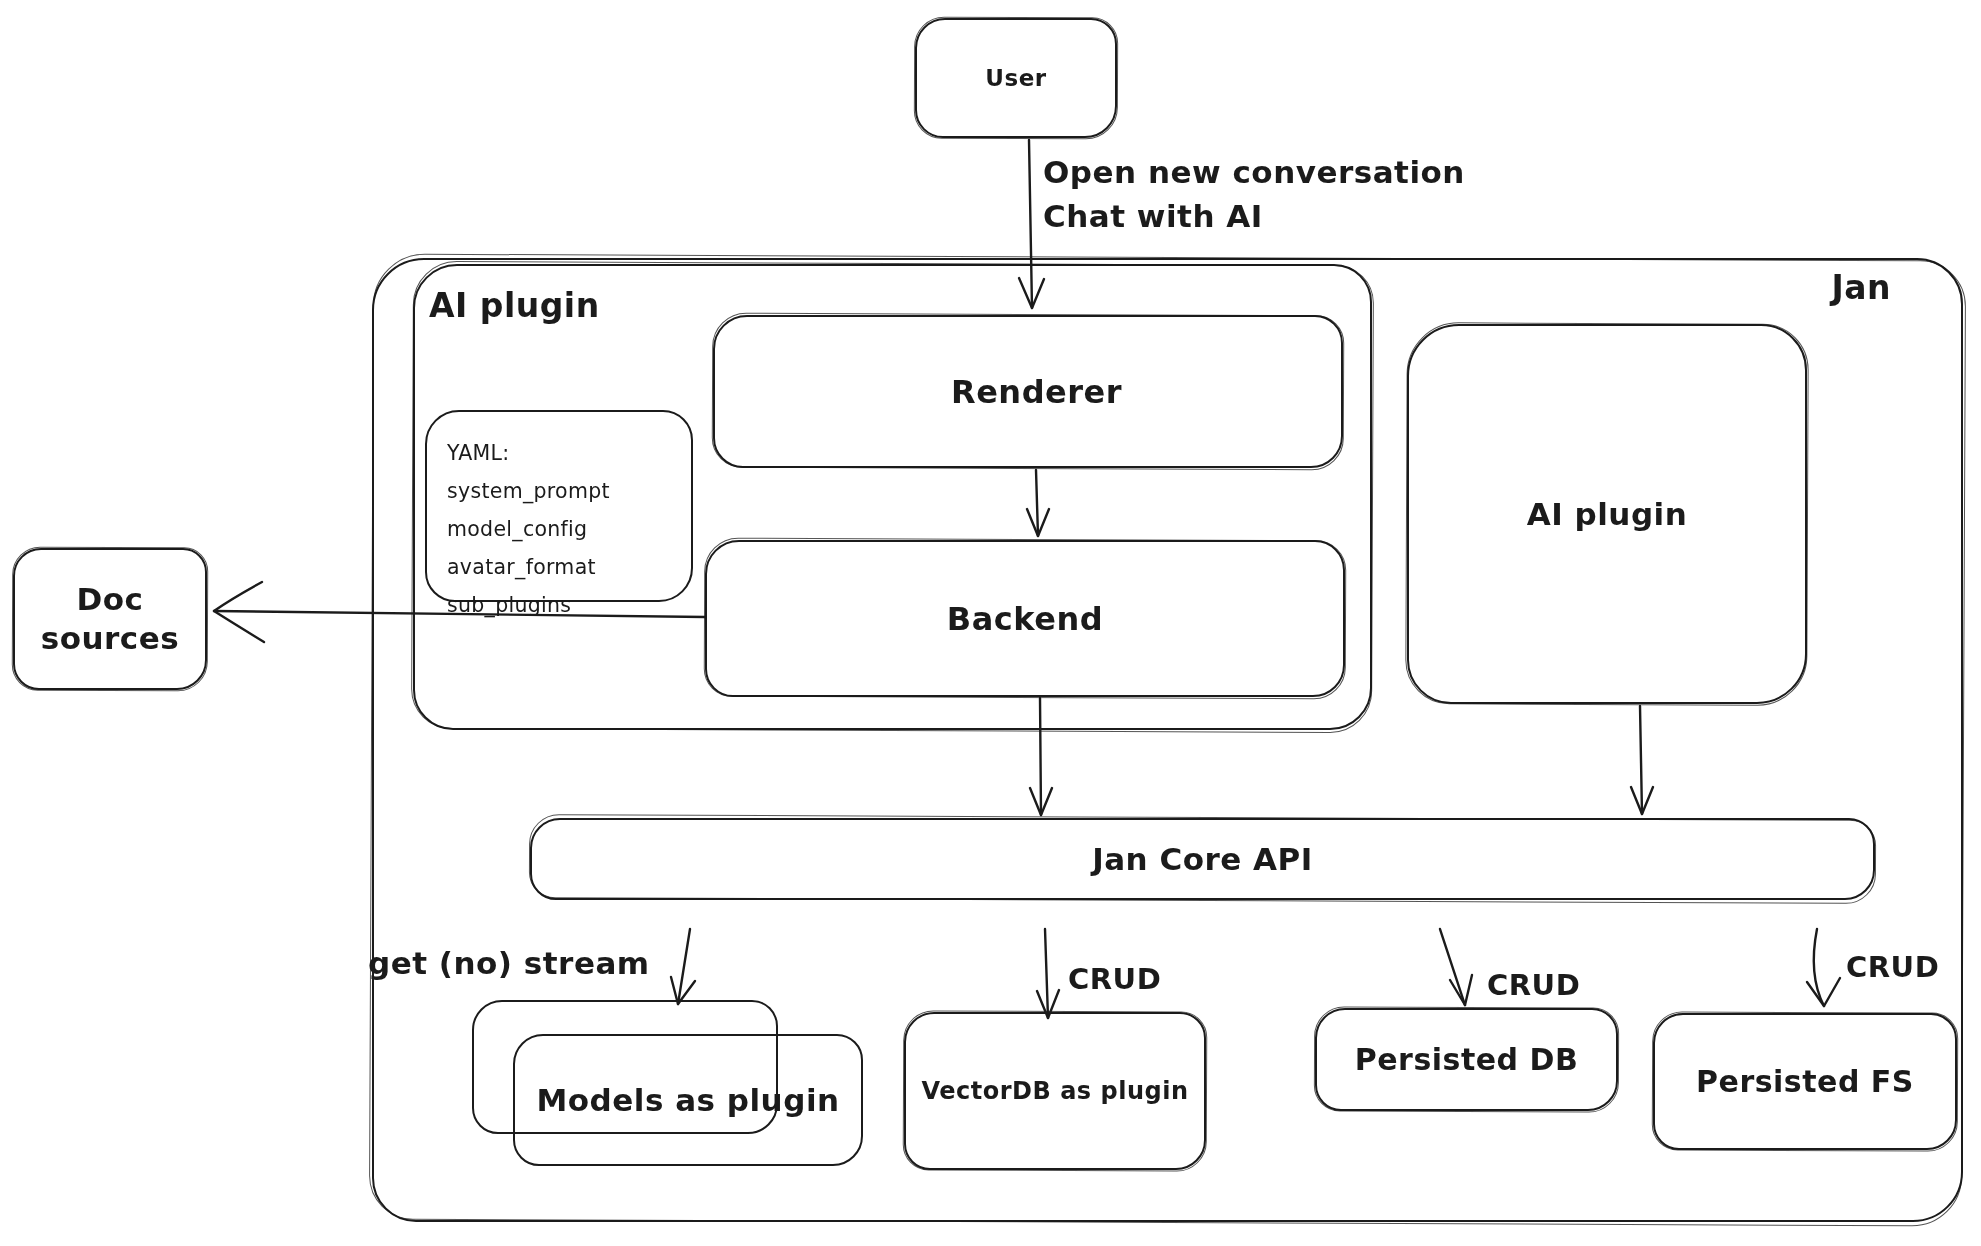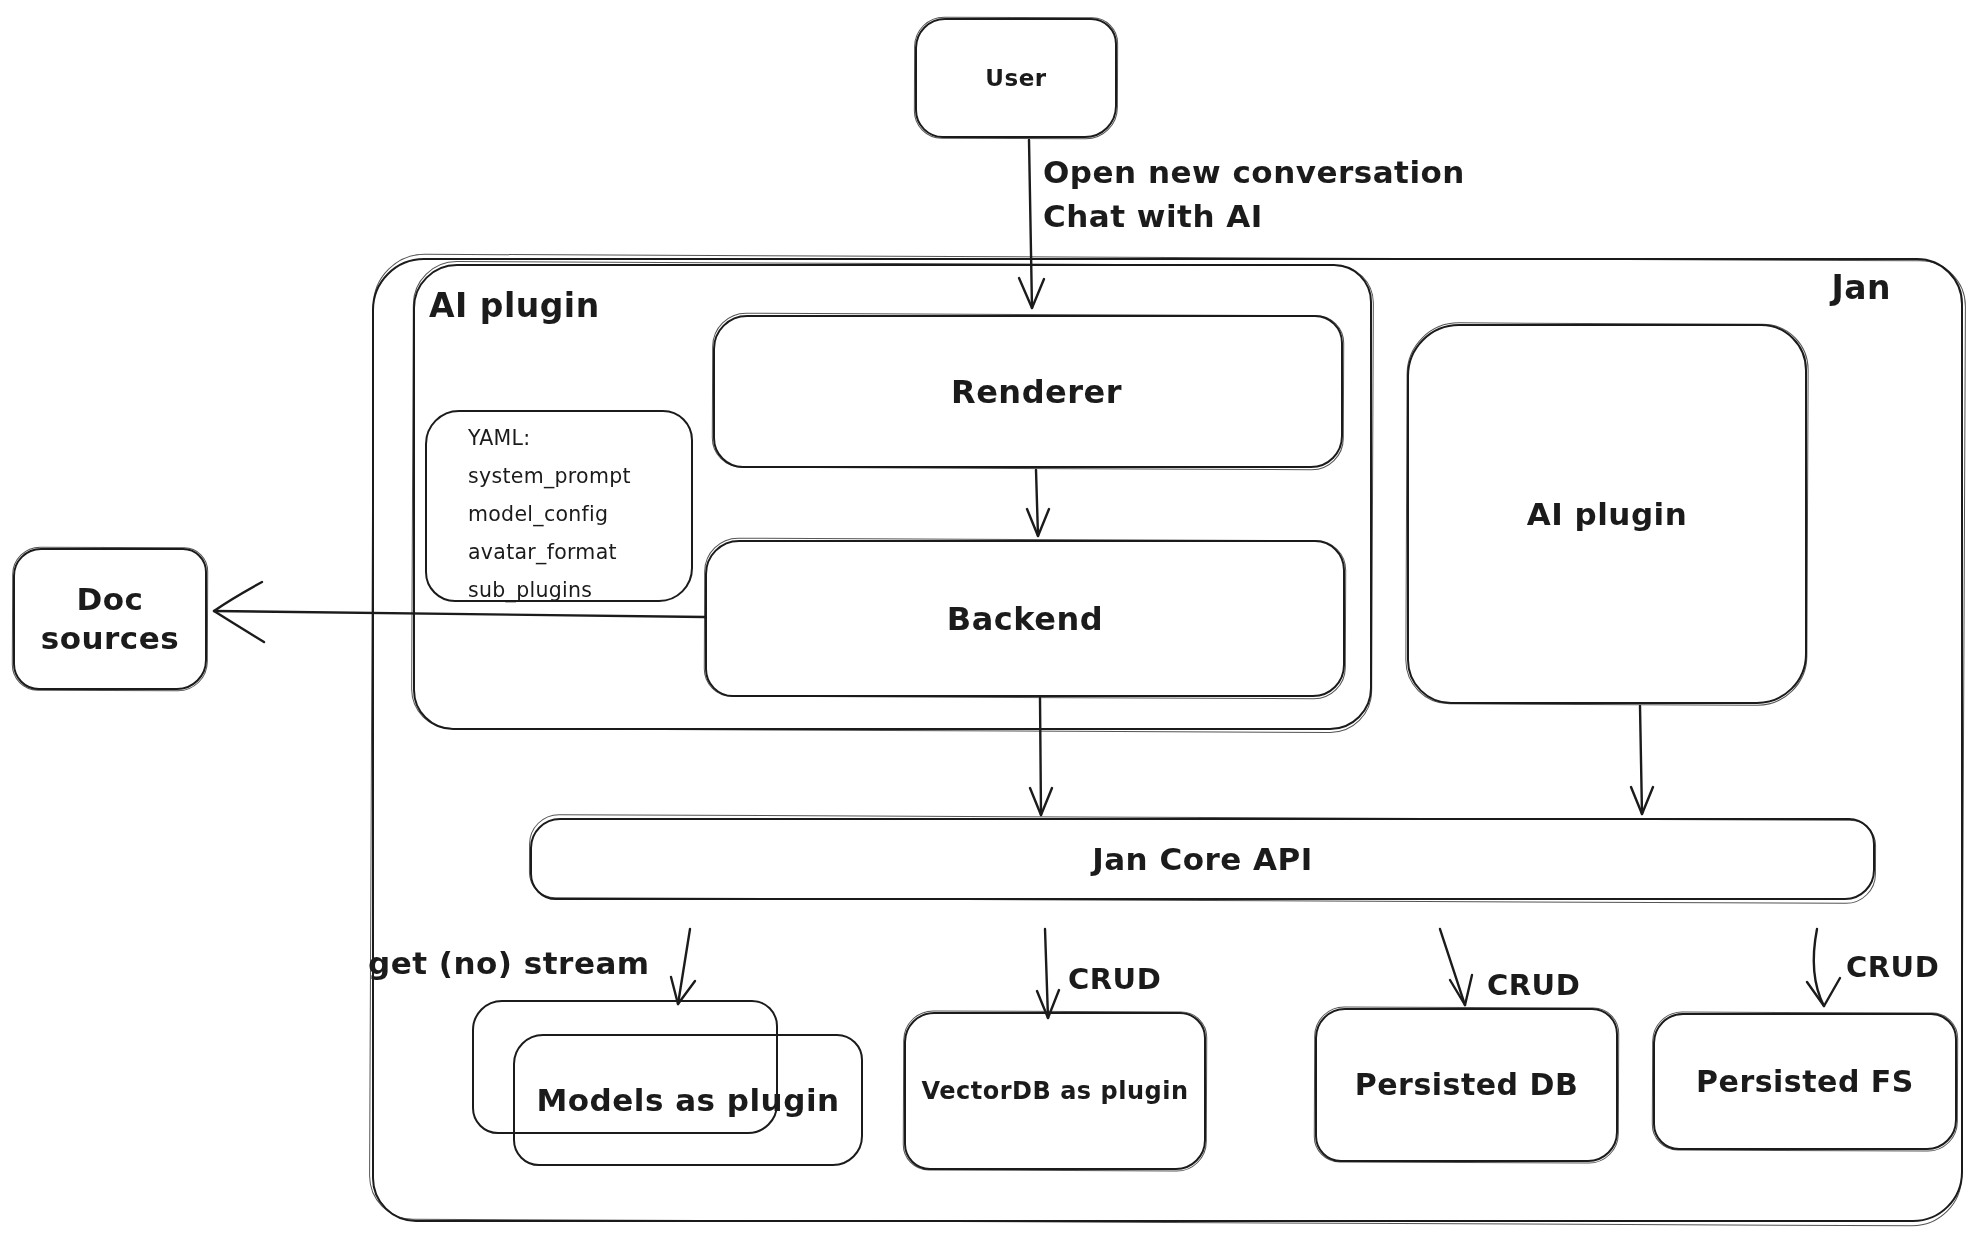--- a/index.html
+++ b/index.html
@@ -41,29 +41,29 @@
   }
 
   
   #user{left:915px;top:18px;width:202px;height:120px;border-radius:30px 26px 32px 28px;font-size:23px;}
   #jan{left:372px;top:258px;width:1591px;height:964px;border-radius:52px 46px 50px 44px;}
   #jan-label{position:absolute;top:8px;right:70px;font-size:33px;font-weight:600;letter-spacing:.5px;}
   #aic{left:413px;top:264px;width:959px;height:466px;border-radius:44px 38px 42px 40px;}
   #aic-label{position:absolute;top:20px;left:14px;font-size:33px;font-weight:600;letter-spacing:.5px;}
   #renderer{left:713px;top:315px;width:630px;height:153px;border-radius:34px 28px 32px 30px;font-size:32px;padding-left:17px;}
   #yaml{left:425px;top:410px;width:268px;height:192px;border-radius:34px 30px 34px 30px;align-items:flex-start;justify-content:flex-start;}
-  #yaml .yaml-lines{padding:7px 0 0 20px;text-align:left;font-size:20.5px;line-height:38px;font-weight:500;letter-spacing:.3px;margin-left:21px;}
+  #yaml .yaml-lines{padding:22px 0 0 20px;text-align:left;font-size:20.5px;line-height:38px;font-weight:500;letter-spacing:.3px;}
   #backend{left:705px;top:540px;width:640px;height:157px;border-radius:34px 30px 32px 28px;font-size:32px;}
   #doc{left:13px;top:548px;width:194px;height:142px;border-radius:28px 24px 30px 26px;font-size:31px;}
   #aip2{left:1407px;top:324px;width:400px;height:380px;border-radius:52px 46px 50px 44px;font-size:31px;}
   #jca{left:530px;top:818px;width:1345px;height:82px;border-radius:30px 26px 30px 26px;font-size:31px;}
   #models-outer{left:472px;top:1000px;width:306px;height:134px;border-radius:30px 26px 30px 26px;}
   #models-inner{left:513px;top:1034px;width:350px;height:132px;border-radius:30px 26px 30px 26px;font-size:31px;}
   #vectordb{left:904px;top:1012px;width:302px;height:158px;border-radius:30px 26px 30px 26px;font-size:24px;}
-  #pdb{left:1315px;top:1008px;width:303px;height:154px;border-radius:30px 26px 30px 26px;font-size:30px;}
+  #pdb{left:1315px;top:1008px;width:303px;height:103px;border-radius:30px 26px 30px 26px;font-size:30px;}
   #pfs{left:1653px;top:1013px;width:304px;height:137px;border-radius:30px 26px 30px 26px;font-size:30px;}
 
   
   #lbl-open{left:1043px;top:150px;font-size:31px;line-height:44px;white-space:pre-line;}
   #lbl-stream{left:368px;top:945px;font-size:31px;}
   #lbl-crud1{left:1068px;top:962px;font-size:29px;}
   #lbl-crud2{left:1487px;top:968px;font-size:29px;}
   #lbl-crud3{left:1846px;top:950px;font-size:29px;}
 
   #arrows{position:absolute;left:0;top:0;width:1981px;height:1246px;pointer-events:none;}

